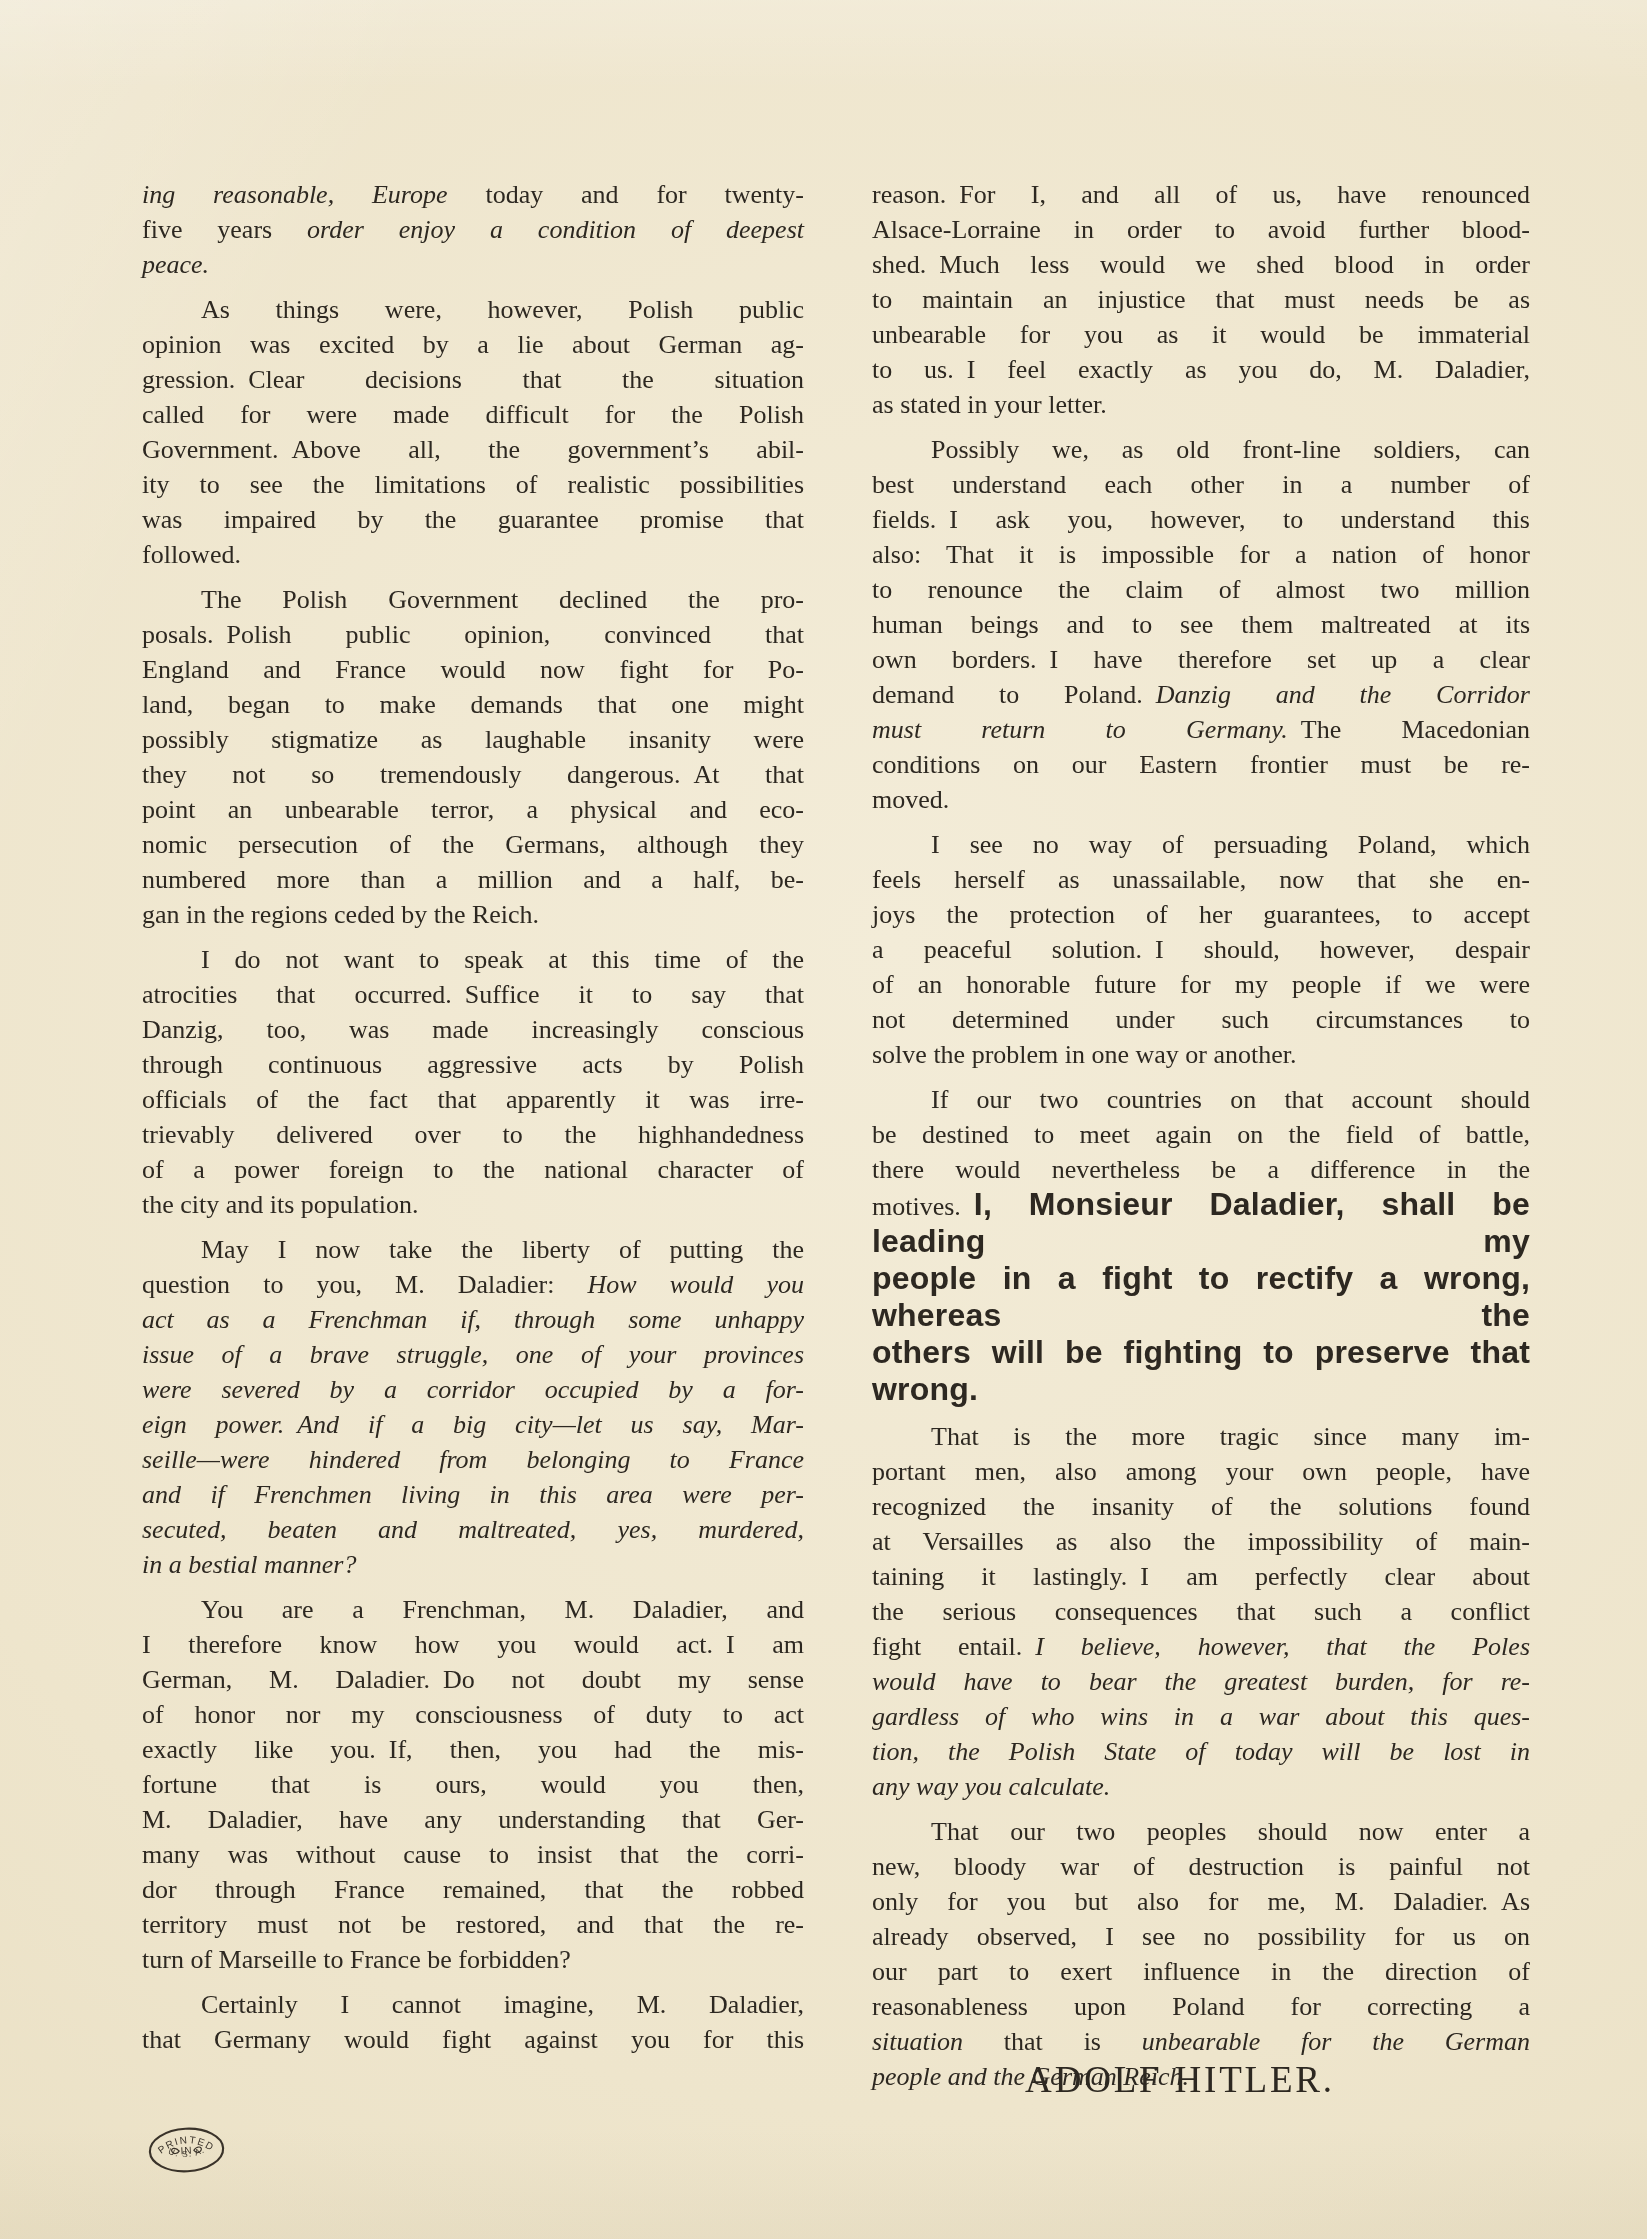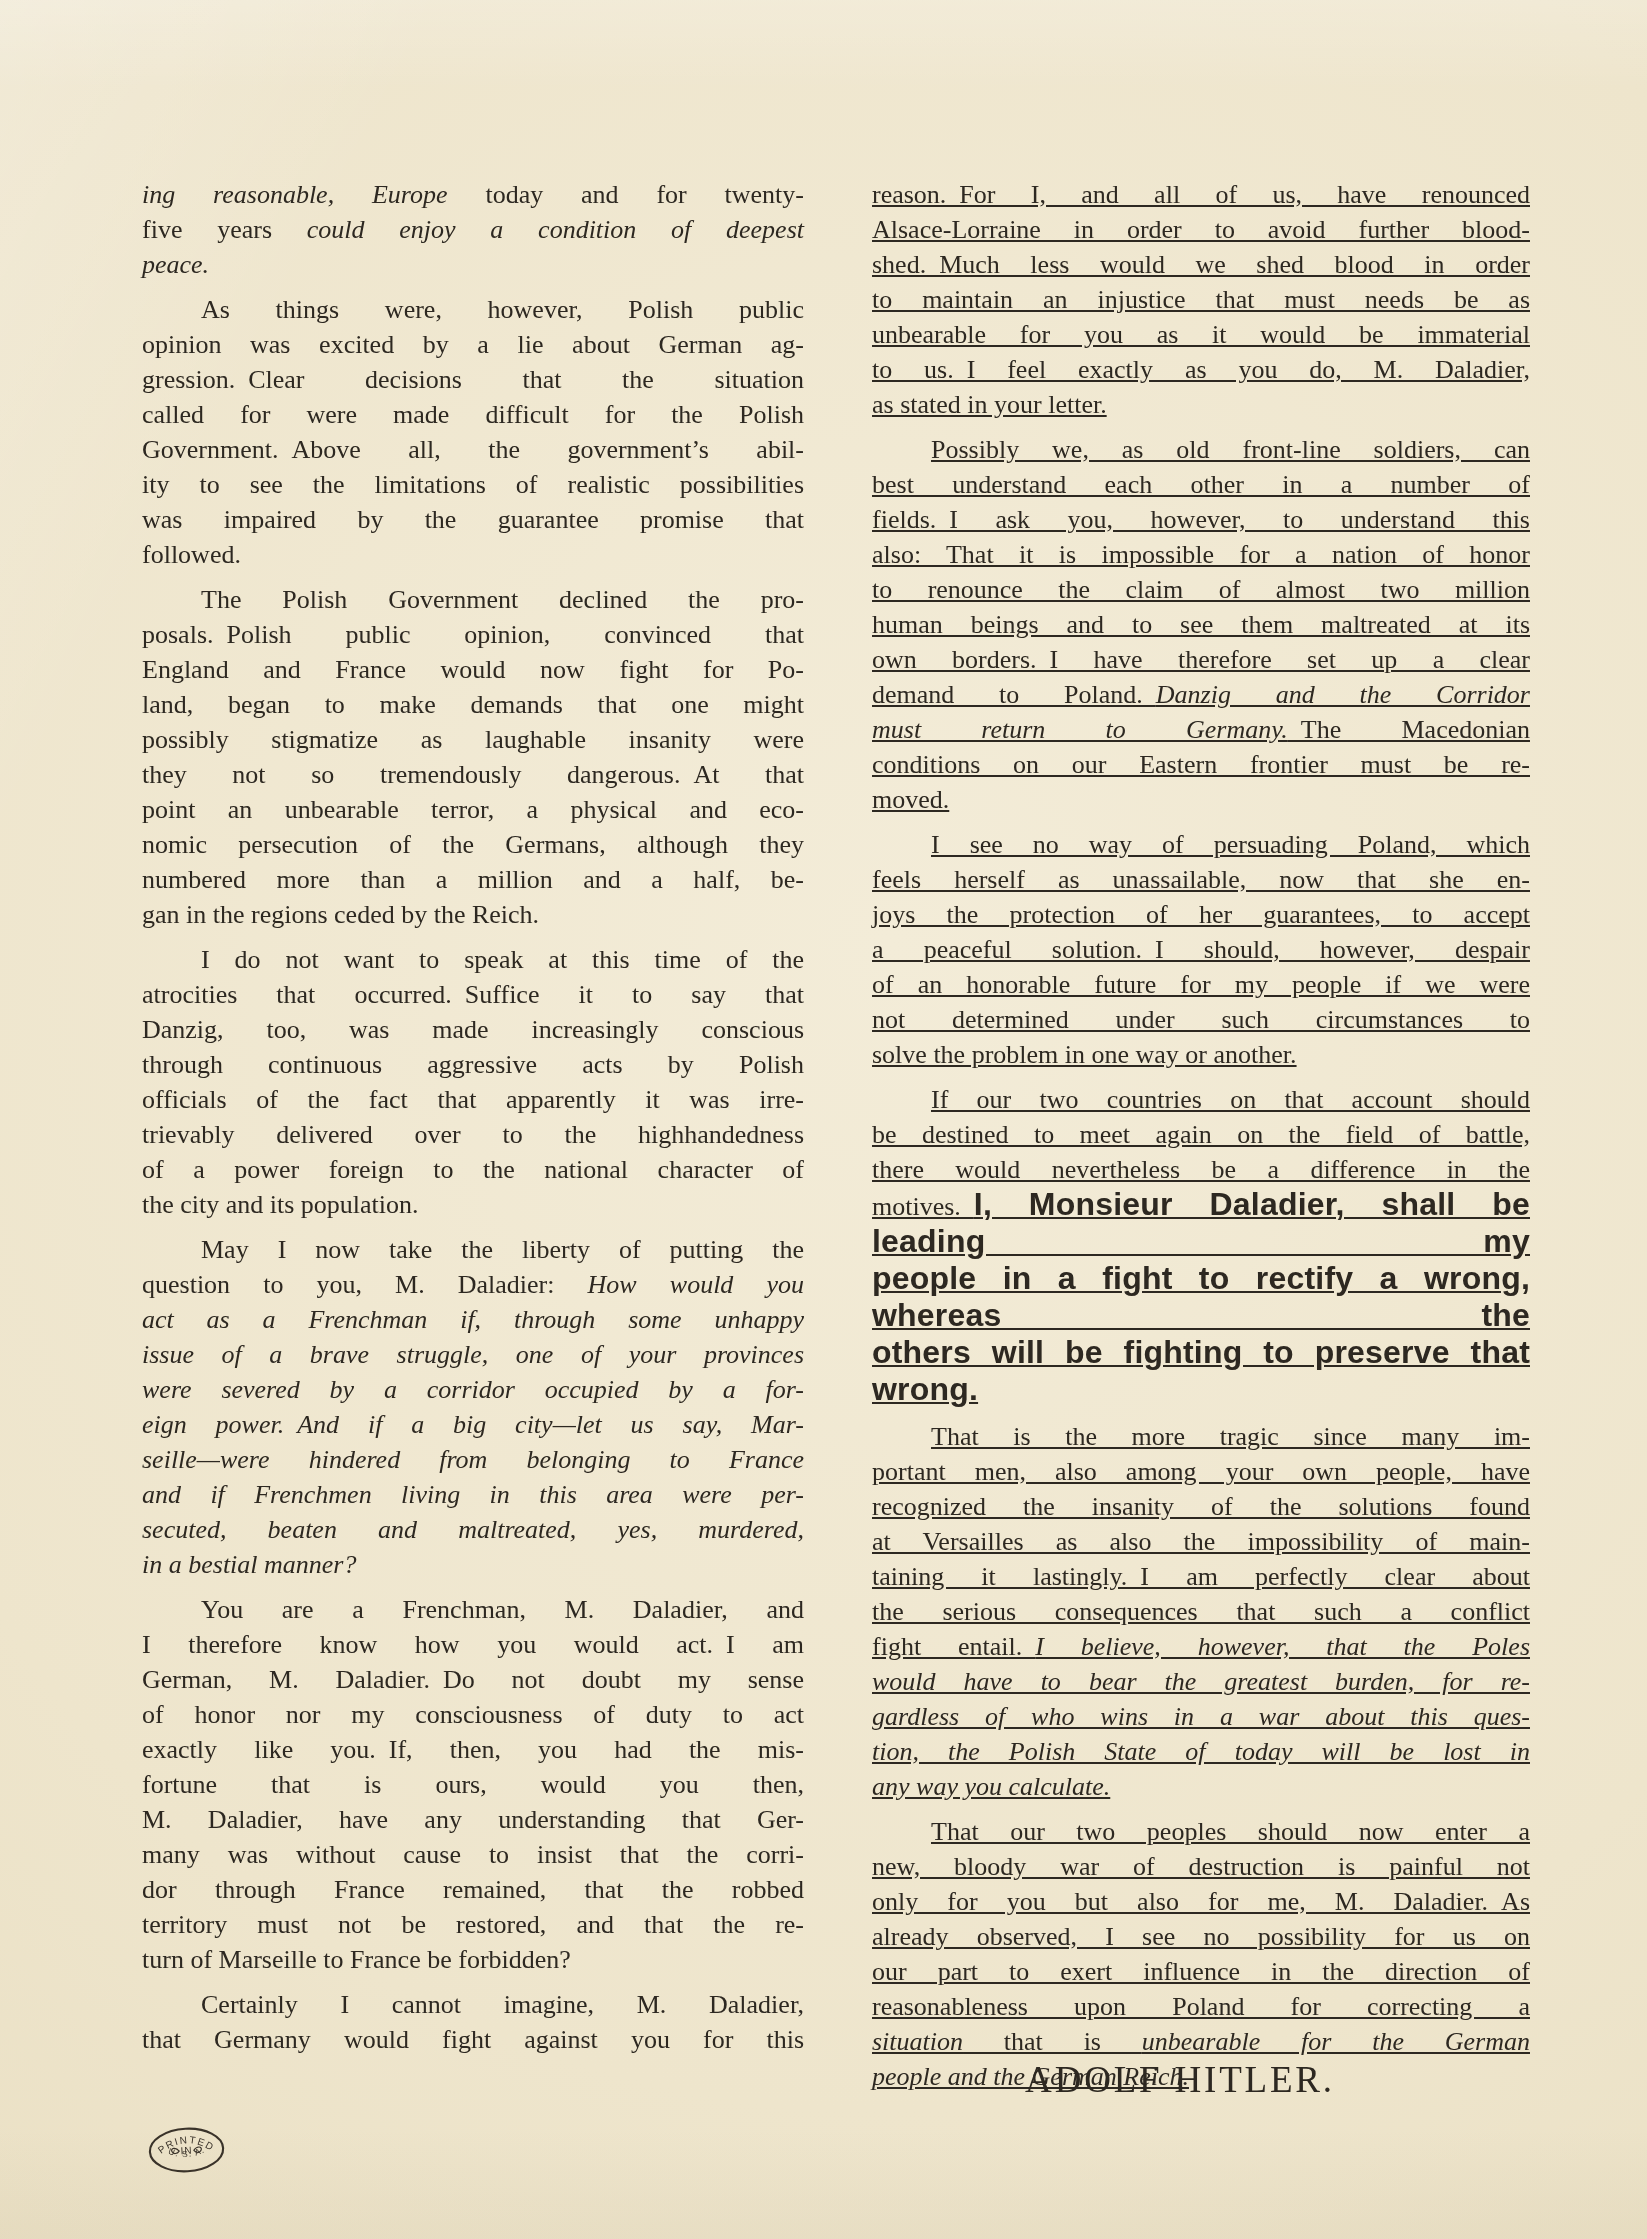--- a/index.html
+++ b/index.html
@@ -17,21 +17,21 @@
       linear-gradient(0deg, rgba(124,104,64,0.05) 0%, rgba(124,104,64,0) 5%),
       linear-gradient(180deg, rgba(255,255,255,0.20) 0%, rgba(255,255,255,0) 4%),
       radial-gradient(ellipse 120% 95% at 54% 42%, #f3ecd8 0%, #eee5cc 55%, #e7dcbe 100%);
   }
   .col {
     position: absolute; top: 177px;
     font-size: 26px; line-height: 35px;
     color: #2d2821;
   }
   .col-left  { left: 142px; width: 662px; }
-  .col-right { left: 872px; width: 658px; text-decoration: underline; }
+  .col-right { left: 872px; width: 658px; }
   .para + .para { margin-top: 10px; }
   .line { text-align: justify; text-align-last: justify; }
   .line.final { text-align-last: left; }
   .para.indent .line:first-child { text-indent: 59px; }
   .seg-r { font-style: normal; }
   .seg-i { font-style: italic; }
   .seg-b {
     font-family: "Liberation Sans", sans-serif;
     font-weight: 700; font-size: 32px; letter-spacing: 0.2px;
   }
@@ -52,21 +52,21 @@
   }
 </style>
 </head>
 <body>
 
 <div class="page">
 
   <div class="col col-left">
       <div class="para">
         <div class="line"><span class="seg-i">ing reasonable, Europe</span><span class="seg-r"> today and for twenty-</span></div>
-        <div class="line"><span class="seg-r">five years </span><span class="seg-i">could enjoy a condition of deepest</span></div>
+        <div class="line"><span class="seg-r">five years </span><span class="seg-i">order enjoy a condition of deepest</span></div>
         <div class="line final"><span class="seg-i">peace.</span></div>
       </div>
       <div class="para indent">
         <div class="line"><span class="seg-r">As things were, however, Polish public</span></div>
         <div class="line"><span class="seg-r">opinion was excited by a lie about German ag-</span></div>
         <div class="line"><span class="seg-r">gression. Clear decisions that the situation</span></div>
         <div class="line"><span class="seg-r">called for were made difficult for the Polish</span></div>
         <div class="line"><span class="seg-r">Government. Above all, the government’s abil-</span></div>
         <div class="line"><span class="seg-r">ity to see the limitations of realistic possibilities</span></div>
         <div class="line"><span class="seg-r">was impaired by the guarantee promise that</span></div>

